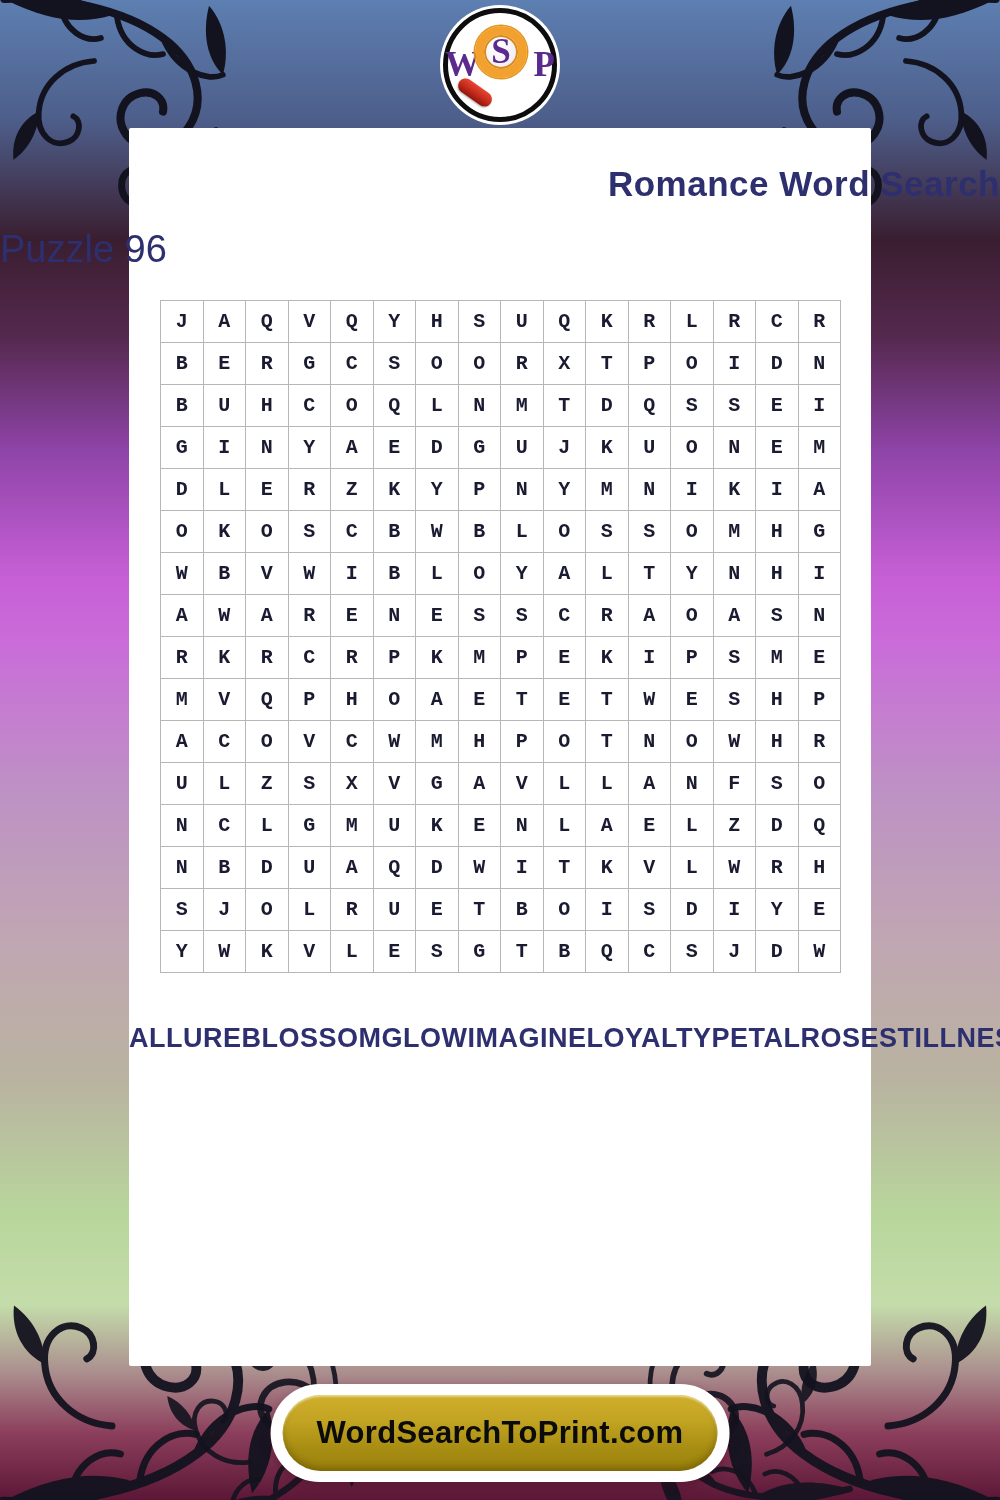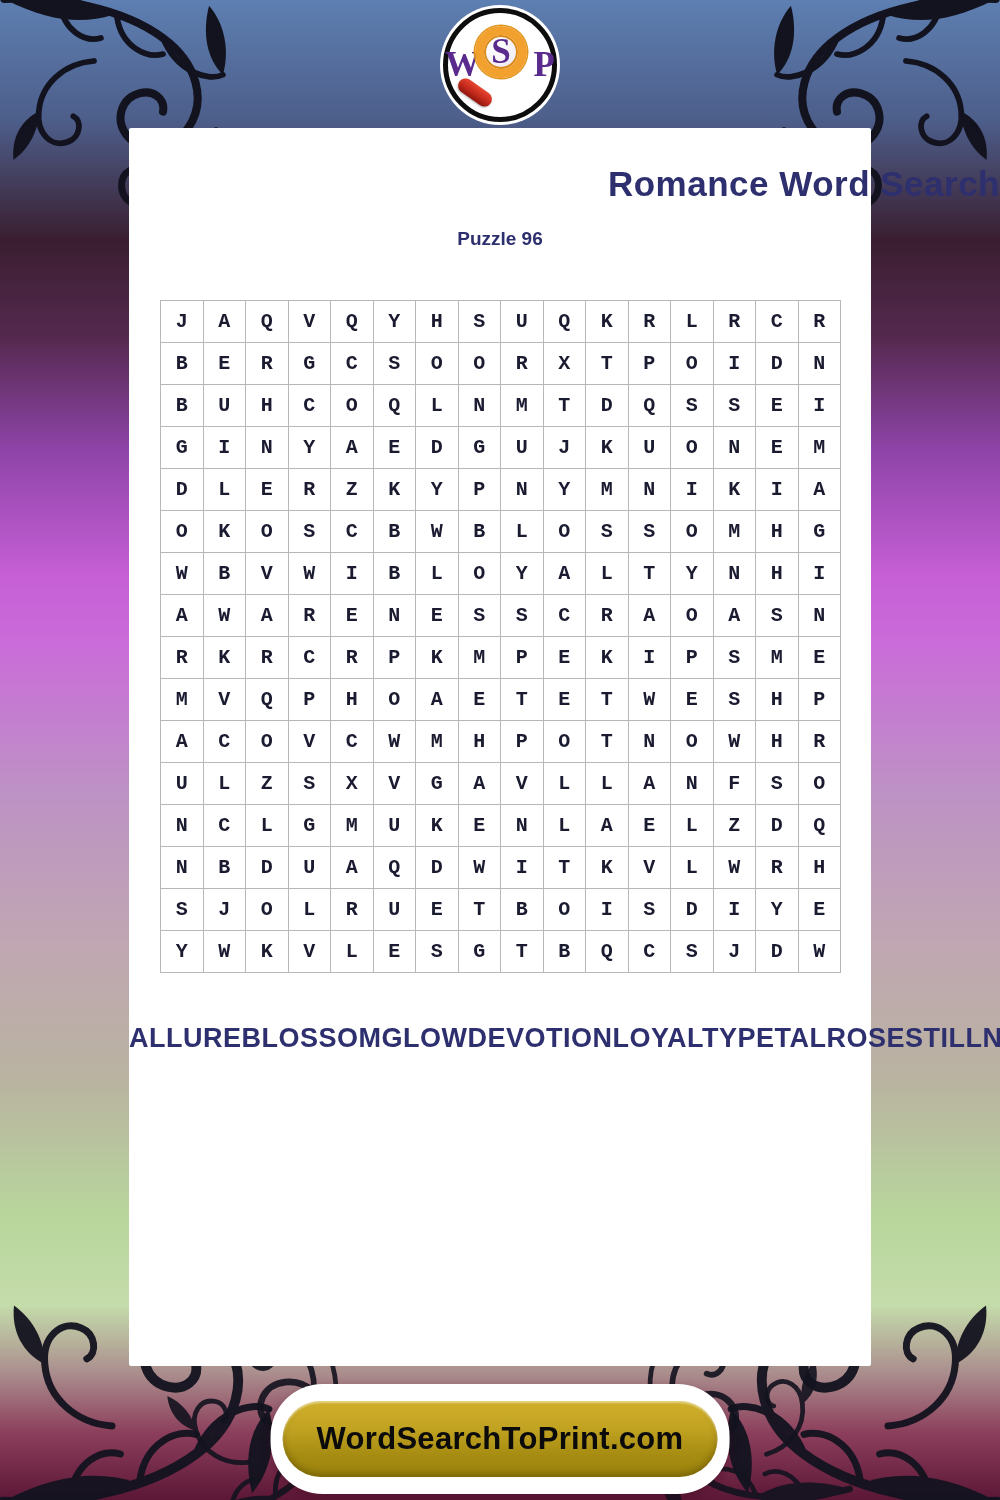--- a/index.html
+++ b/index.html
@@ -57,23 +57,23 @@
     text-align: right;
     font-size: 35px;
     font-weight: 700;
     color: var(--title-ink);
     letter-spacing: 0.5px;
   }
   .page-subtitle {
     position: absolute;
     left: 0; top: 228px;
     width: 100%;
-    text-align: center;
-    font-size: 19px;
-    font-weight: 700;
+    text-align: left;
+    font-size: 38px;
+    font-weight: 400;
     color: var(--title-ink);
   }
 
   
   .grid {
     position: absolute;
     left: 160px; top: 300px;
     width: 681px; height: 673px;
     display: grid;
     grid-template-columns: repeat(16, 1fr);
@@ -166,21 +166,21 @@
     box-shadow: 0 1px 2px rgba(0,0,0,.35);
   }
 
   
   .footer-button-wrap {
     position: absolute;
     left: 500px; top: 1384px;
     transform: translateX(-50%);
     background: #ffffff;
     border-radius: 52px;
-    padding: 17px 12px;
+    padding: 11px 12px;
     box-shadow: 0 4px 10px rgba(60,10,30,.35);
   }
   .footer-button {
     display: block;
     padding: 20px 34px;
     border-radius: 40px;
     border: none;
     cursor: pointer;
     background: linear-gradient(180deg, #cfae2a 0%, var(--button-gold-light) 35%, #a78d12 70%, var(--button-gold-dark) 100%);
     box-shadow: inset 0 2px 2px rgba(255,255,230,.5), inset 0 -4px 6px rgba(90,70,0,.45);
@@ -511,21 +511,21 @@
       <div class="cell">J</div>
       <div class="cell">D</div>
       <div class="cell">W</div>
     </div>
 
   <div class="words">
     <div class="word-col">
         <div class="word">ALLURE</div>
         <div class="word">BLOSSOM</div>
         <div class="word">GLOW</div>
-        <div class="word">DEVOTION</div>
+        <div class="word">IMAGINE</div>
         <div class="word">LOYALTY</div>
         <div class="word">PETAL</div>
         <div class="word">ROSE</div>
         <div class="word">STILLNESS</div>
       </div>
   </div>
 
   <div class="footer-button-wrap">
     <button class="footer-button">WordSearchToPrint.com</button>
   </div>

